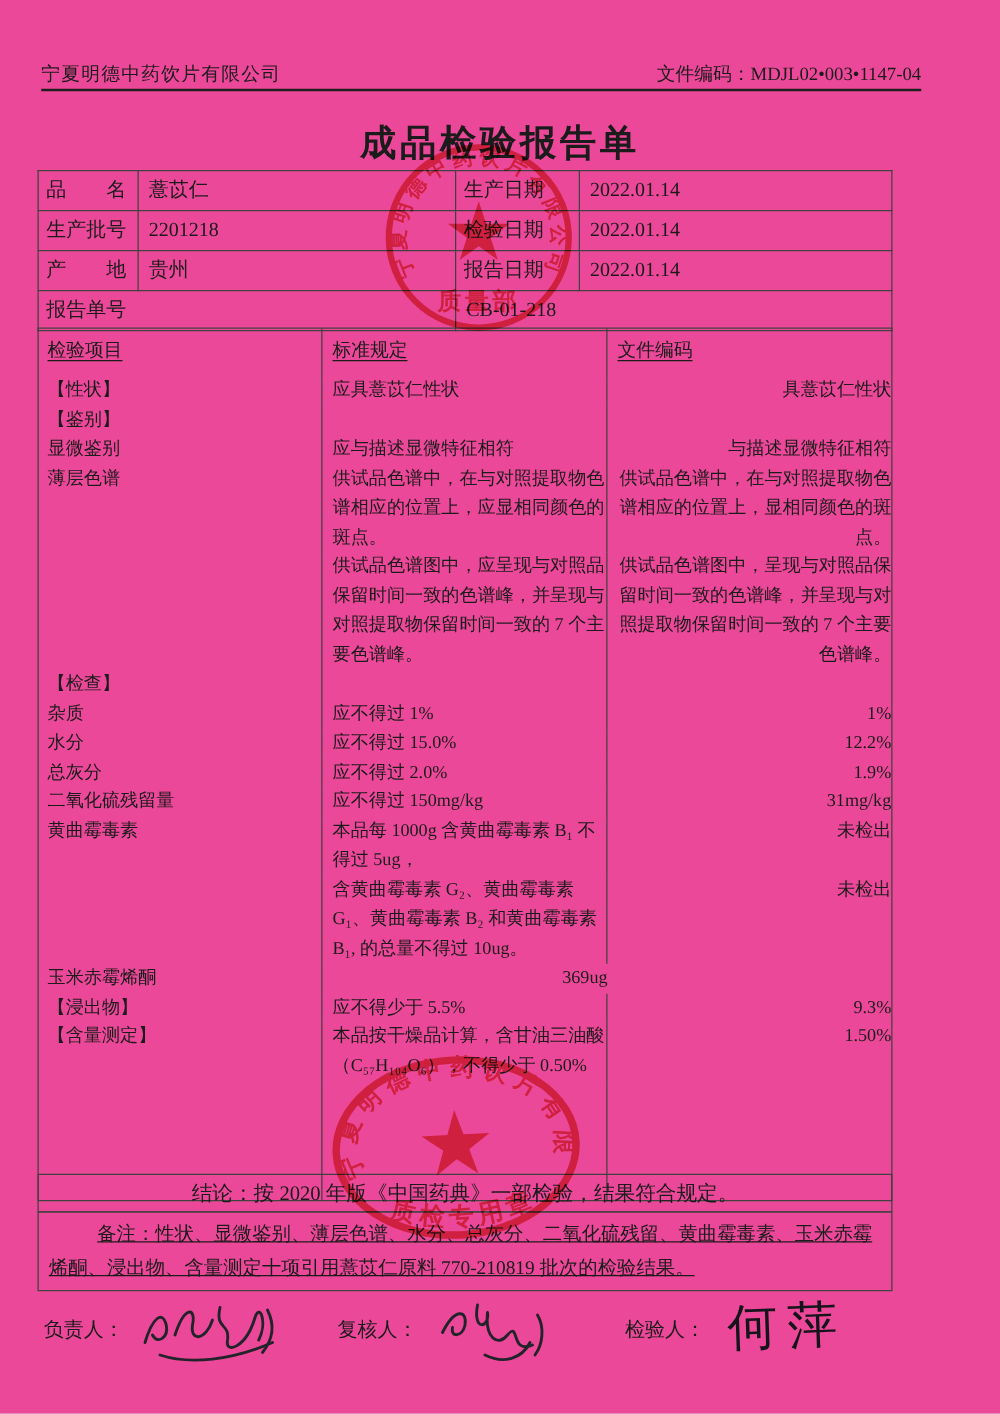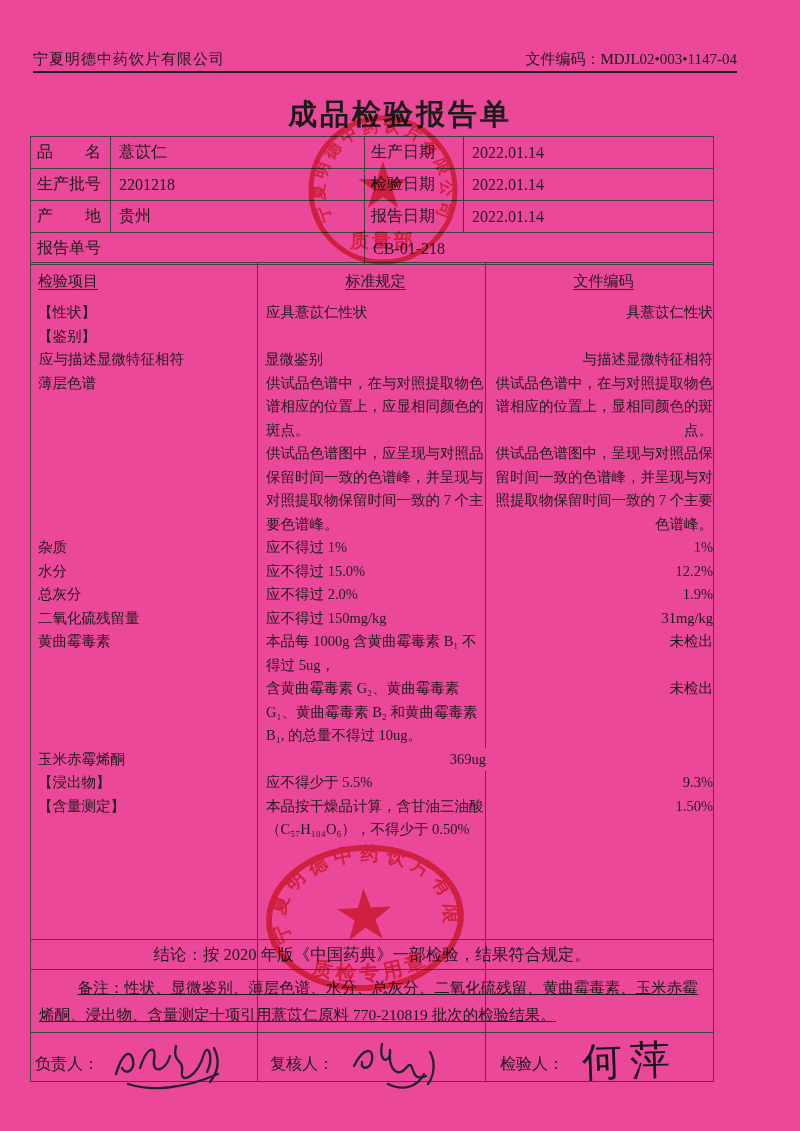--- a/index.html
+++ b/index.html
@@ -20,31 +20,31 @@
   }
   
   .info-table{
     position:absolute;left:30px;top:136px;width:684px;
     border-collapse:collapse;table-layout:fixed;font-size:16px;
   }
   .info-table td{border:1px solid var(--line);height:31px;padding:0 0 0 8px;overflow:hidden;}
   .info-table td.lab{padding-left:6px;}
   
   .spec-table{
-    position:absolute;left:30px;top:262px;width:684px;height:820px;
+    position:absolute;left:30px;top:262px;width:684px;height:699px;
     border:1px solid var(--line);box-sizing:border-box;
     display:flex;flex-direction:column;font-size:14.5px;
   }
   .spec-row{display:grid;grid-template-columns:227px 228px 1fr;}
   .spec-cell{line-height:23.5px;}
   .c-item{border-right:1px solid var(--line);padding-left:7px;}
   .c-spec{border-right:1px solid var(--line);padding-left:8px;padding-right:0;}
   .c-result{padding-left:8px;text-align:right;}
   .spec-head{height:38px;font-size:15px;}
-  .spec-head .c-spec,.spec-head .c-result{text-align:center;}
+  .spec-head .c-spec,.spec-head .c-result{text-align:left;}
   .spec-head .spec-cell{padding-top:7px;}
   .u{text-decoration:underline;text-underline-offset:3px;}
   #spec-rows{display:block;}
   .spec-fill{flex:1;}
   
   .concl-row{
     position:absolute;left:30px;top:939px;width:684px;height:31px;
     border:1px solid var(--line);box-sizing:border-box;
     text-align:center;font-size:16.5px;line-height:29px;
   }
@@ -123,33 +123,38 @@
           <div class="spec-cell c-item">【性状】</div>
           <div class="spec-cell c-spec">应具薏苡仁性状</div>
           <div class="spec-cell c-result">具薏苡仁性状</div>
         </div>
         <div class="spec-row">
           <div class="spec-cell c-item">【鉴别】</div>
           <div class="spec-cell c-spec"></div>
           <div class="spec-cell c-result"></div>
         </div>
         <div class="spec-row">
+          <div class="spec-cell c-item">显微鉴别</div>
           <div class="spec-cell c-spec">应与描述显微特征相符</div>
-          <div class="spec-cell c-item">显微鉴别</div>
           <div class="spec-cell c-result">与描述显微特征相符</div>
         </div>
         <div class="spec-row">
           <div class="spec-cell c-item">薄层色谱</div>
           <div class="spec-cell c-spec">供试品色谱中，在与对照提取物色谱相应的位置上，应显相同颜色的斑点。</div>
           <div class="spec-cell c-result">供试品色谱中，在与对照提取物色谱相应的位置上，显相同颜色的斑点。</div>
         </div>
         <div class="spec-row">
           <div class="spec-cell c-item"></div>
           <div class="spec-cell c-spec">供试品色谱图中，应呈现与对照品保留时间一致的色谱峰，并呈现与对照提取物保留时间一致的 7 个主要色谱峰。</div>
           <div class="spec-cell c-result">供试品色谱图中，呈现与对照品保留时间一致的色谱峰，并呈现与对照提取物保留时间一致的 7 个主要色谱峰。</div>
+        </div>
+        <div class="spec-row">
+          <div class="spec-cell c-item">【检查】</div>
+          <div class="spec-cell c-spec"></div>
+          <div class="spec-cell c-result"></div>
         </div>
         <div class="spec-row">
           <div class="spec-cell c-item">杂质</div>
           <div class="spec-cell c-spec">应不得过 1%</div>
           <div class="spec-cell c-result">1%</div>
         </div>
         <div class="spec-row">
           <div class="spec-cell c-item">水分</div>
           <div class="spec-cell c-spec">应不得过 15.0%</div>
           <div class="spec-cell c-result">12.2%</div>

